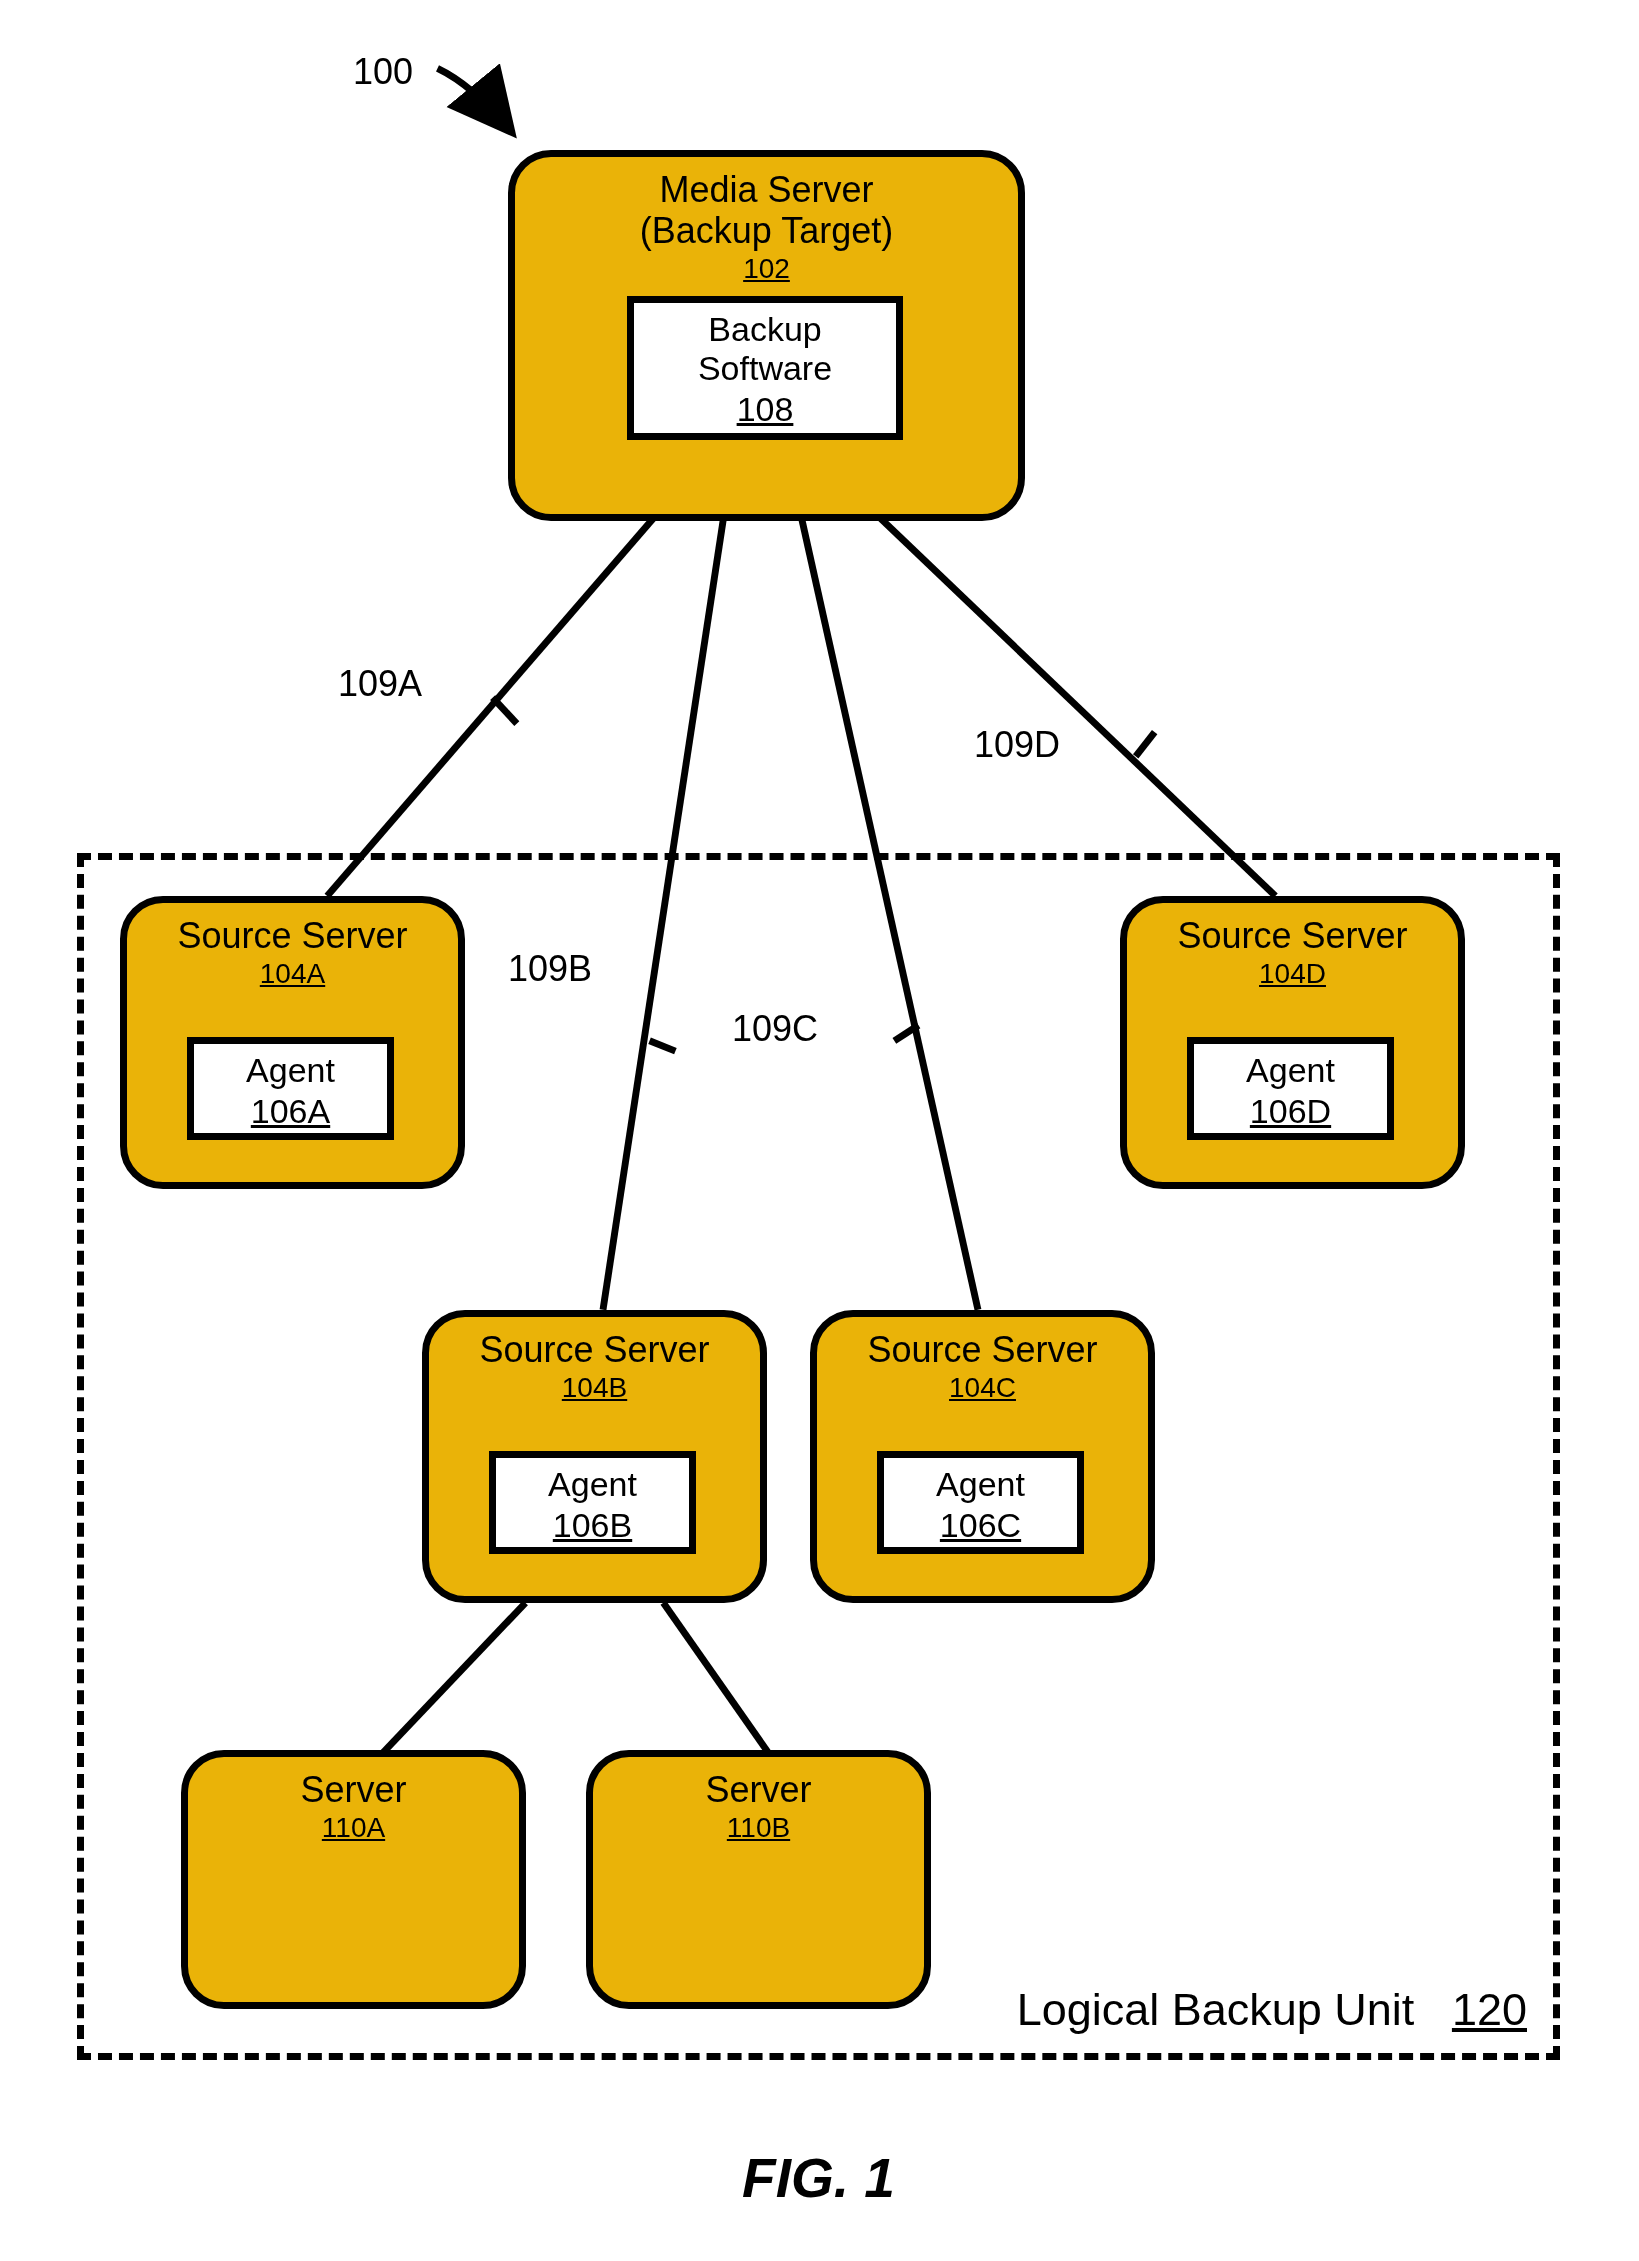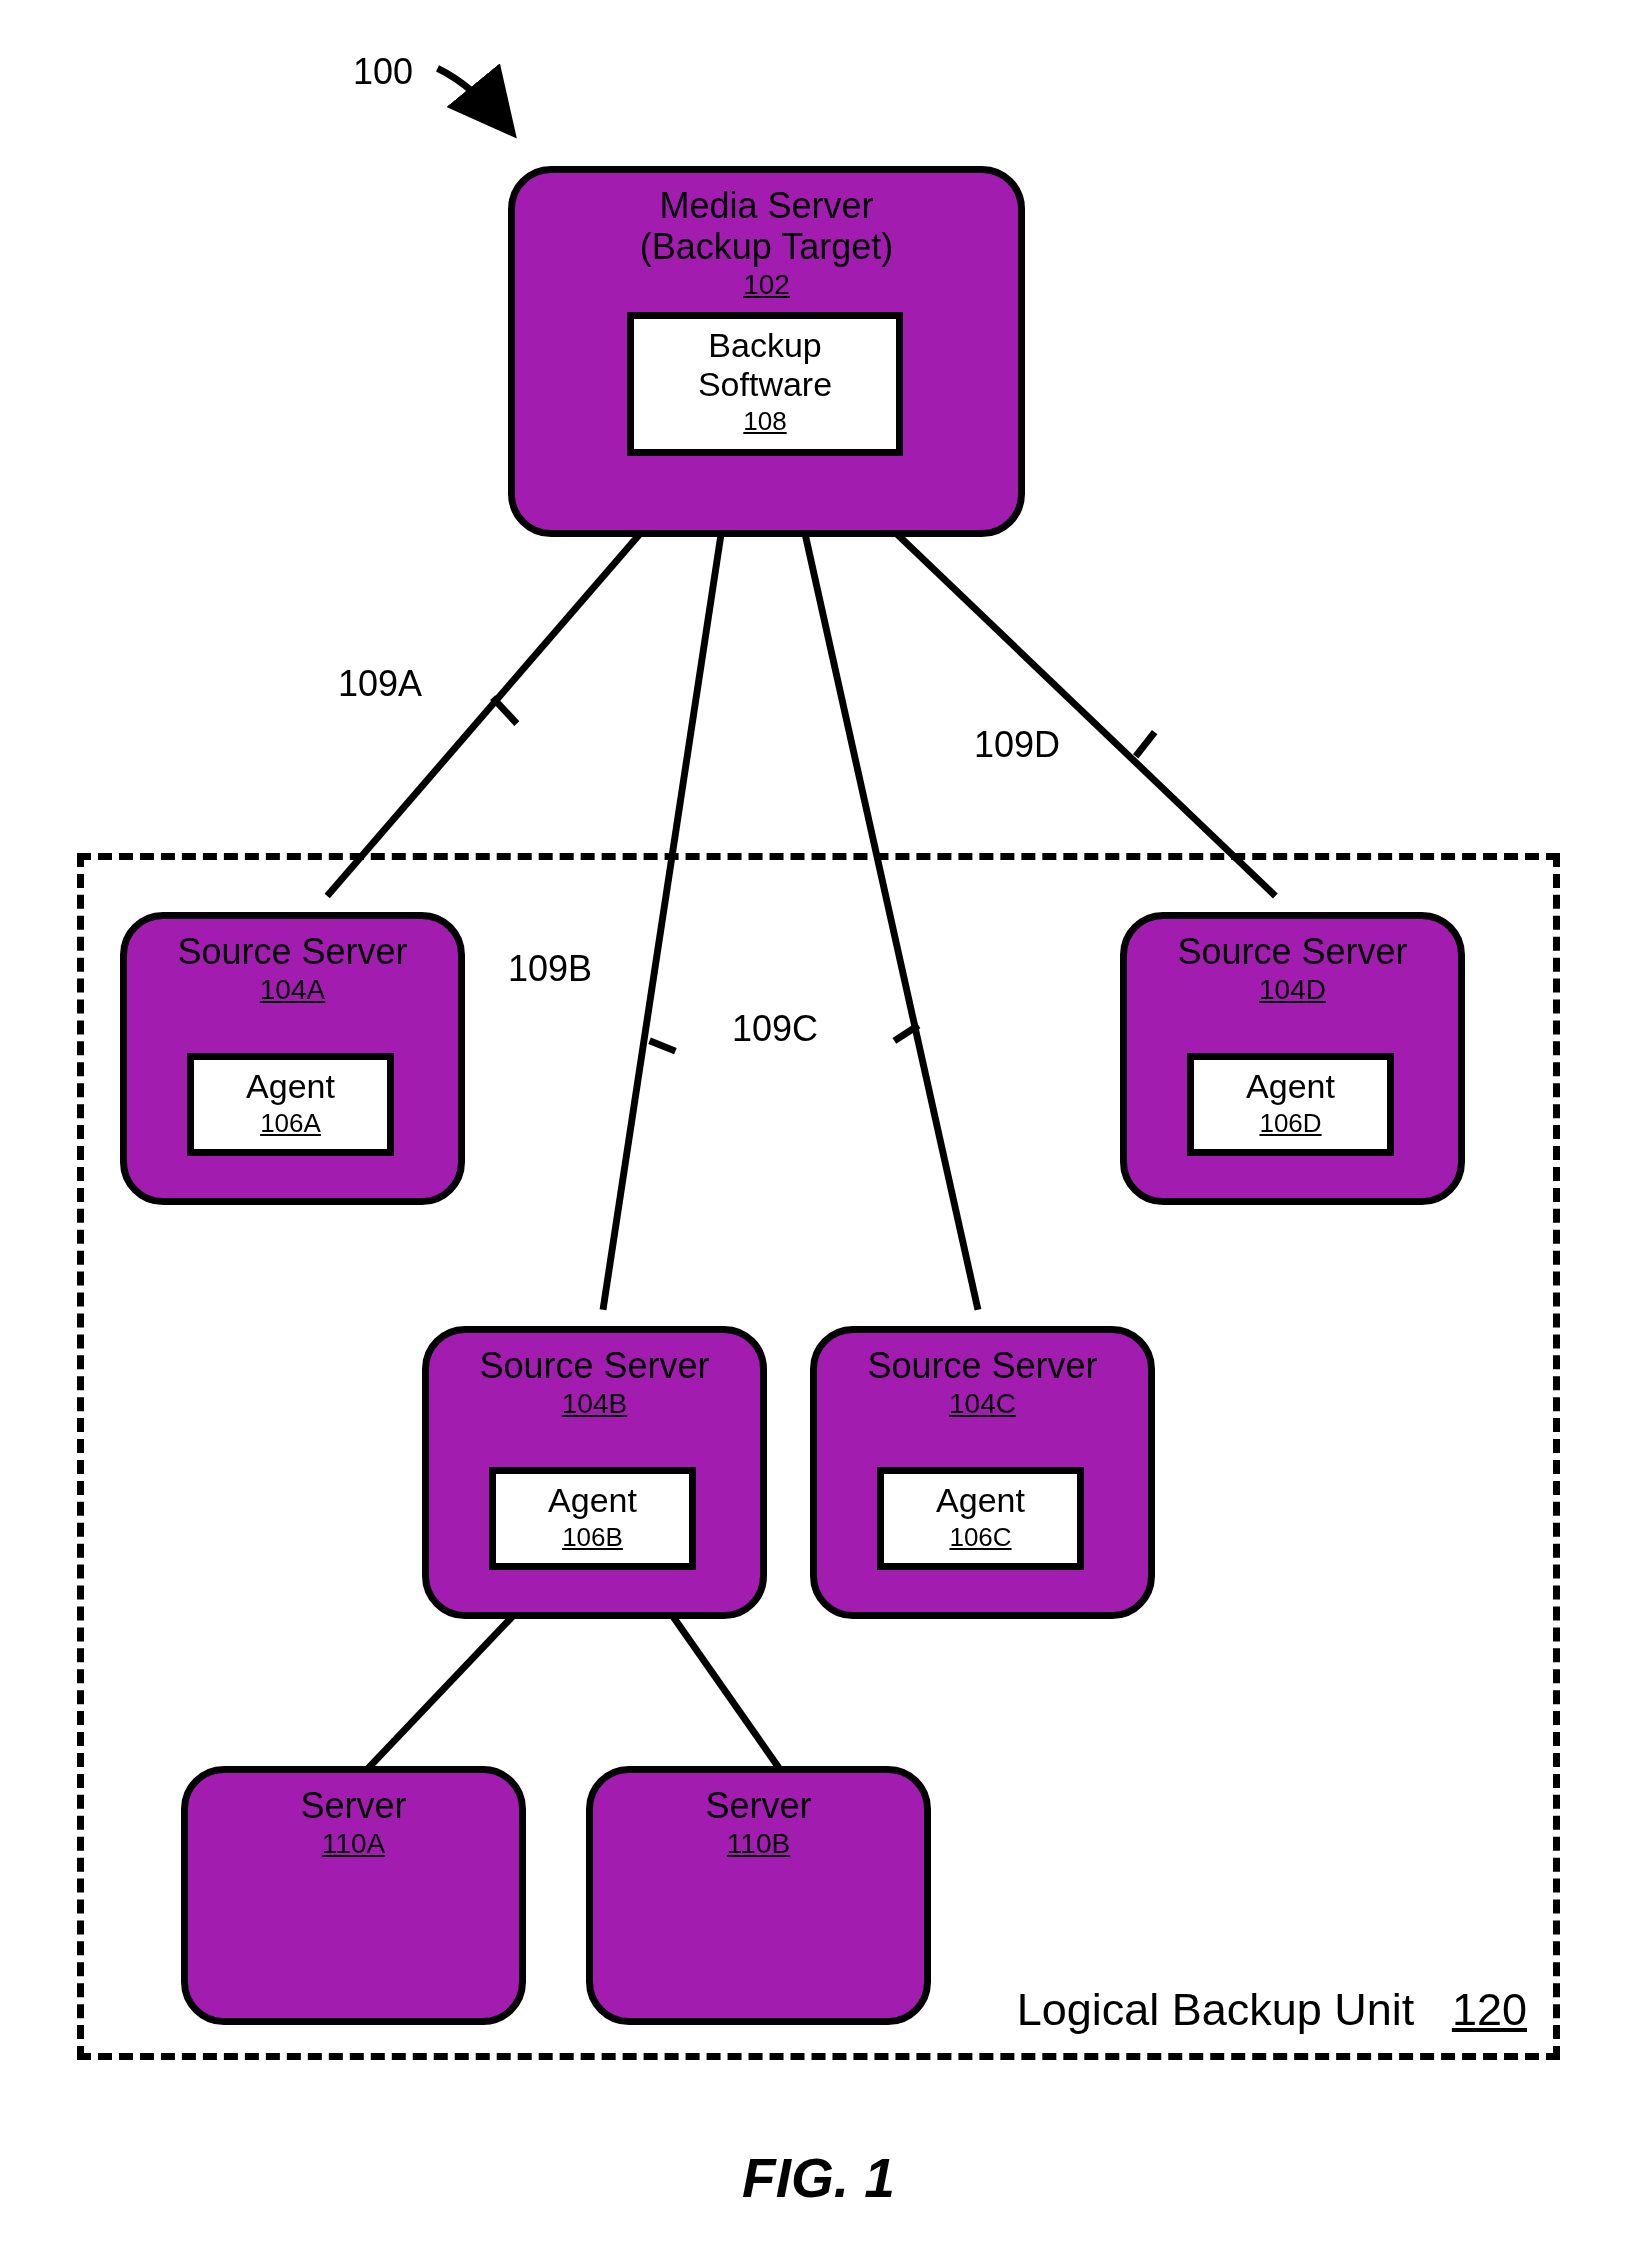--- a/index.html
+++ b/index.html
@@ -13,38 +13,37 @@
     position: relative;
     width: 1569px;
     height: 2192px;
   }
   svg.lines { position: absolute; top: 0; left: 0; }
   svg.arrow { position: absolute; top: 0; left: 0; }
   .box {
     position: absolute;
     border: 7px solid #000;
     border-radius: 43px;
-    background: #a21caf;
+    background: #eab308;
     text-align: center;
     padding-top: 12px;
     box-sizing: border-box;
-    margin-top: 16px;
   }
   .box .title   { font-size: 36px; line-height: 1.15; }
   .box .ref     { font-size: 28px; text-decoration: underline; margin-top: 1.7px; }
   .inner-box {
     border: 7px solid #000;
     background: #fff;
     position: absolute;
     text-align: center;
     box-sizing: border-box;
     padding-top: 7px;
   }
   .inner-box .title { font-size: 34px; line-height: 1.15; }
-  .inner-box .ref   { font-size: 26px; text-decoration: underline; margin-top: 1.7px; }
+  .inner-box .ref   { font-size: 34px; text-decoration: underline; margin-top: 1.7px; }
   .dashed-frame {
     position: absolute;
     border: 7.8px dashed #000;
     box-sizing: border-box;
   }
   .label {
     position: absolute;
     font-size: 36px;
     white-space: nowrap;
   }

